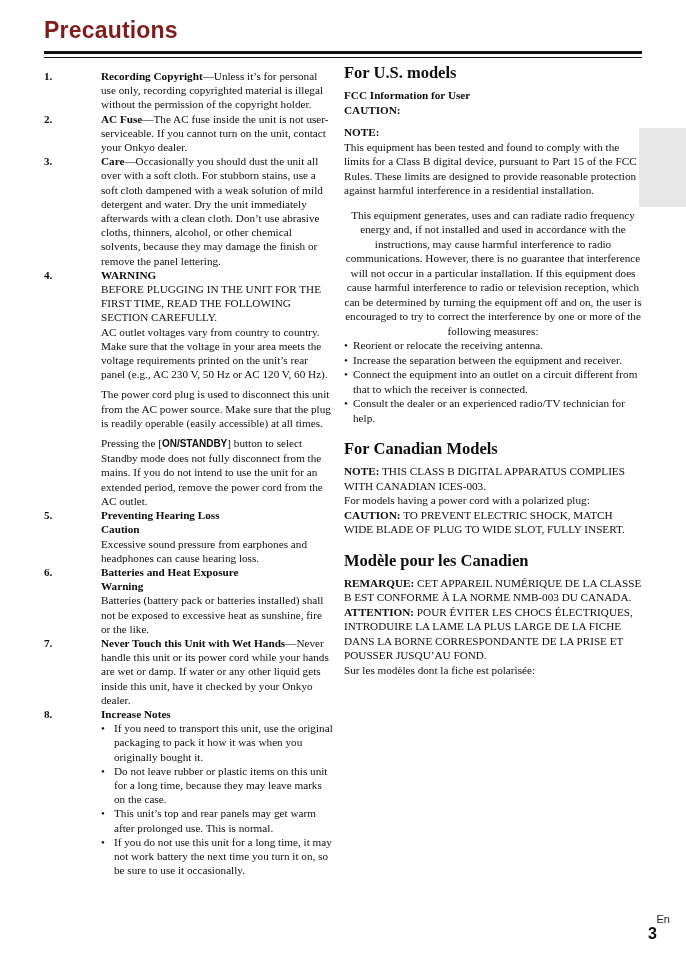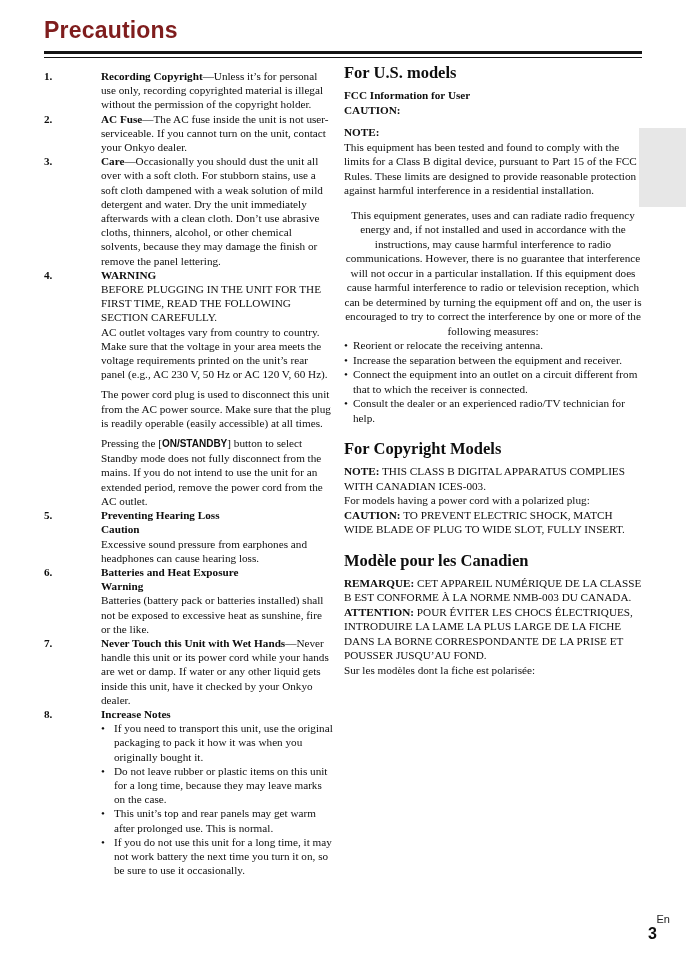--- a/index.html
+++ b/index.html
@@ -171,21 +171,21 @@
       <span class="dot">•</span>
       <span>Connect the equipment into an outlet on a circuit different from that to which the receiver is connected.</span>
     </div>
     <div class="bullet rbullet">
       <span class="dot">•</span>
       <span>Consult the dealer or an experienced radio/TV technician for help.</span>
     </div>
   </div>
 
   <div class="sec">
-    <div class="sec-heading">For Copyright Models</div>
+    <div class="sec-heading">For Canadian Models</div>
     <div>
       <span class="b">NOTE:</span><span> THIS CLASS B DIGITAL APPARATUS COMPLIES WITH CANADIAN ICES-003.</span>
     </div>
     <div>For models having a power cord with a polarized plug:</div>
     <div>
       <span class="b">CAUTION:</span><span> TO PREVENT ELECTRIC SHOCK, MATCH WIDE BLADE OF PLUG TO WIDE SLOT, FULLY INSERT.</span>
     </div>
   </div>
 
   <div class="sec">

